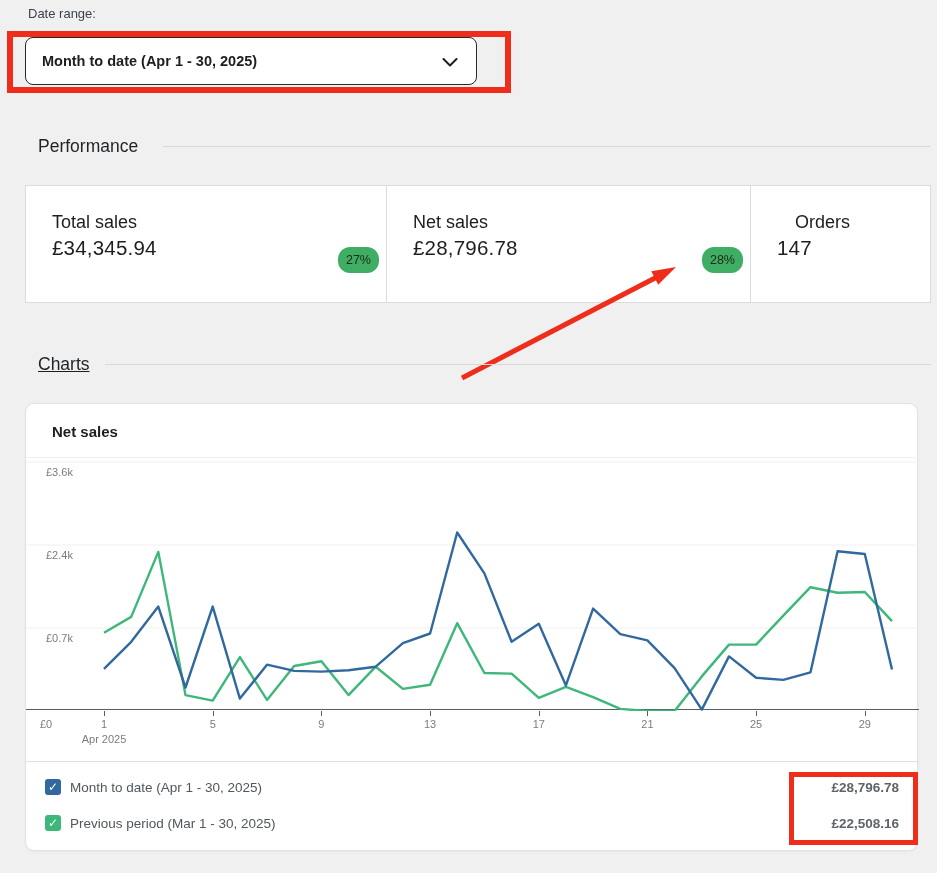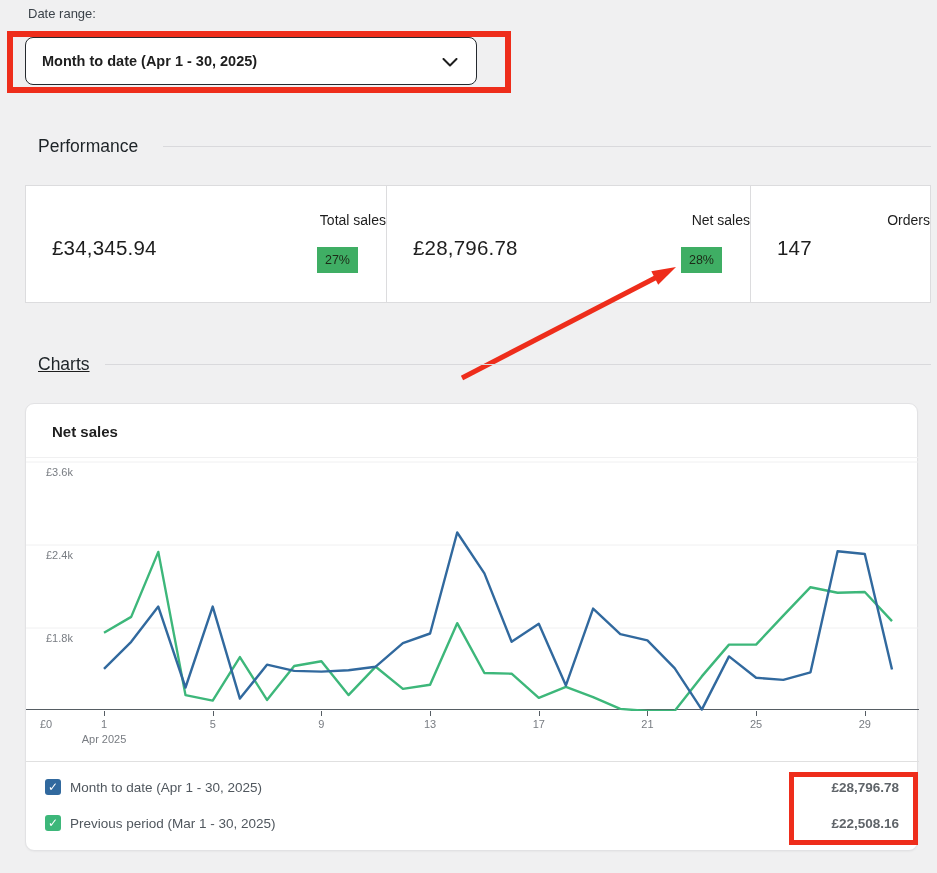--- a/index.html
+++ b/index.html
@@ -33,25 +33,25 @@
   
   .cards-row {
     position:absolute; left:25px; top:185px; width:906px; height:118px;
     background:#fff; border:1px solid #dcdcde; display:flex;
   }
   .summary-card { position:relative; padding:26px 0 0 26px; }
   .summary-card + .summary-card { border-left:1px solid #dcdcde; }
   #card-total { width:360px; }
   #card-net { width:364px; }
   #card-orders { flex:1;padding-left:44px; }
-  .card-label { font-size:14px; color:#1e1e1e;text-align:right; }
+  .card-label { font-size:18px; color:#1e1e1e; }
   .card-value { position:absolute; left:26px; top:50px; font-size:20.5px; color:#1e1e1e; letter-spacing:.2px;text-align:right; }
   .card-badge {
-    position:absolute; right:28px; top:61px; height:26px; line-height:26px;
-    background:#3fae64; color:#1c2a17; font-size:12.5px; padding:0 8px; border-radius:0;
+    position:absolute; right:7px; top:61px; height:26px; line-height:26px;
+    background:#3fae64; color:#1c2a17; font-size:12.5px; padding:0 8px; border-radius:12px;
   }
   
   #anno-arrow { position:absolute; left:440px; top:250px; pointer-events:none; }
   
   .chart-card {
     position:absolute; left:25px; top:403px; width:893px; height:448px;
     background:#fff; border:1px solid #e2e2e4; border-radius:9px;
     box-shadow:0 1px 2px rgba(0,0,0,.04);
   }
   .chart-title { position:absolute; left:26px; top:19px; font-size:15px; font-weight:700; color:#1e1e1e; }
@@ -126,21 +126,21 @@
   <div class="chart-title">Net sales</div>
 
   <div class="chart-area" id="chart-area">
     <svg id="chart-svg" width="893" height="253" viewBox="0 0 893 253">
         <line x1="0" x2="893" y1="170.0" y2="170.0" stroke="#f0f0f1"></line>
         <line x1="0" x2="893" y1="87.0" y2="87.0" stroke="#f0f0f1"></line>
         <line x1="0" x2="893" y1="4.0" y2="4.0" stroke="#f0f0f1"></line>
         <polyline points="78.0,174.8 105.2,158.9 132.3,93.9 159.5,237.1 186.7,242.6 213.9,199.1 241.0,241.9 268.2,208.0 295.4,203.2 322.5,237.1 349.7,208.7 376.9,230.9 404.1,226.7 431.2,165.2 458.4,215.0 485.6,215.7 512.8,239.9 539.9,228.8 567.1,239.2 594.3,250.9 621.4,253.0 648.6,253.0 675.8,218.4 703.0,186.6 730.1,186.6 757.3,157.6 784.5,129.2 811.6,134.7 838.8,134.0 866.0,163.1" fill="none" stroke="#3db77a" stroke-width="2.4" stroke-linejoin="round"></polyline>
         <polyline points="78.0,210.8 105.2,183.8 132.3,148.6 159.5,229.5 186.7,148.6 213.9,240.6 241.0,206.7 268.2,212.9 295.4,213.6 322.5,212.2 349.7,208.7 376.9,185.2 404.1,175.5 431.2,74.5 458.4,115.4 485.6,183.8 512.8,165.8 539.9,227.4 567.1,150.6 594.3,176.2 621.4,182.4 648.6,210.1 675.8,251.6 703.0,198.4 730.1,219.8 757.3,221.9 784.5,214.3 811.6,93.2 838.8,96.0 866.0,211.5" fill="none" stroke="#31699e" stroke-width="2.4" stroke-linejoin="round"></polyline>
       </svg>
-  <span class="y-label" style="top: 174px;">£1.8k</span>
+  <span class="y-label" style="top: 174px;">£0.7k</span>
       <span class="y-label" style="top: 91px;">£2.4k</span>
       <span class="y-label" style="top: 8px;">£3.6k</span>
     </div>
   <div class="x-axis-row" id="x-axis-row">
       <span class="x-origin-label">£0</span>
       <div class="x-tick" style="left: 78px;"></div>
       <span class="x-tick-label" style="left: 63px;">1</span>
       <div class="x-tick" style="left: 186.7px;"></div>
       <span class="x-tick-label" style="left: 171.7px;">5</span>
       <div class="x-tick" style="left: 295.4px;"></div>

